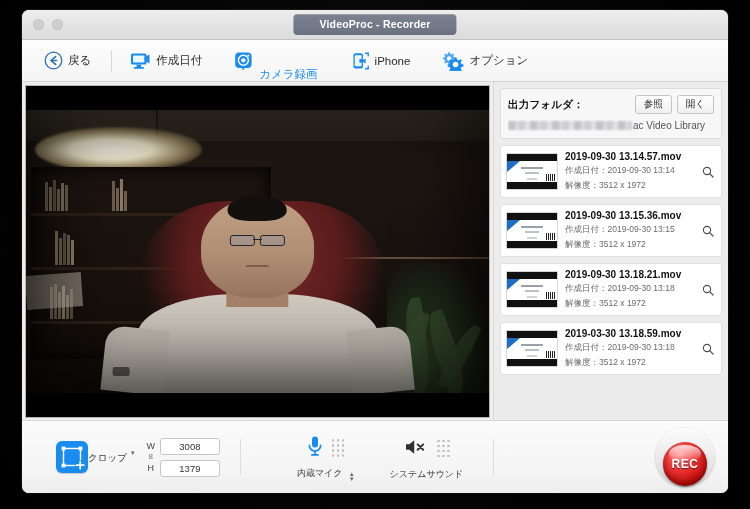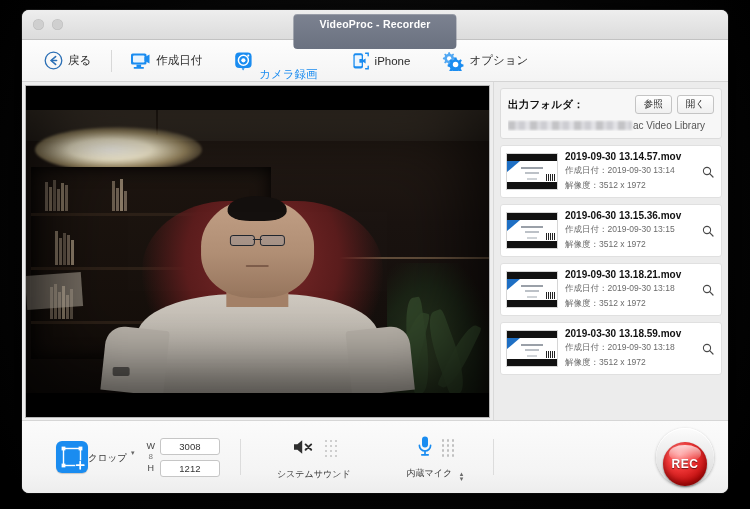--- a/index.html
+++ b/index.html
@@ -26,21 +26,21 @@
     position:relative;height:29px;flex:0 0 29px;
     background:linear-gradient(to bottom,#eeeeee 0%,#e4e4e4 52%,#dcdcdc 100%);
     border-bottom:1px solid #c2c2c2;
   }
   .lights{position:absolute;left:11px;top:9px;display:flex;gap:8px;}
   .light{width:11px;height:11px;border-radius:50%;background:#cfcfcf;box-shadow:inset 0 0 0 .5px rgba(0,0,0,.10);}
   .title-pill{
     position:absolute;left:50%;top:4px;transform:translateX(-50%);
     background:linear-gradient(to bottom,#7c8290,#6a7180);
     color:#fff;font-size:10.5px;font-weight:bold;
-    padding:4px 26px 19px;border-radius:4px;
+    padding:4px 26px 5px;border-radius:4px;
     letter-spacing:.2px;white-space:nowrap;
     box-shadow:inset 0 1px 0 rgba(255,255,255,.22);
   }
   
   .toolbar{
     height:41px;flex:0 0 41px;
     background:linear-gradient(to bottom,#fdfdfd,#f4f4f4);
     border-bottom:1px solid #d4d4d4;
     display:flex;align-items:center;padding-left:14px;gap:0;
   }
@@ -408,21 +408,21 @@
             <div class="thumb">
               <span class="tb-black t"></span>
                 <span class="tri"></span>
               <span class="ln a"></span>
                 <span class="ln b"></span>
                 <span class="ln c"></span>
               <span class="qr"></span>
                 <span class="tb-black b"></span>
             </div>
             <div class="finfo">
-              <div class="fname">2019-06-30 13.15.36.mov</div>
+              <div class="fname">2019-09-30 13.15.36.mov</div>
               <div class="fmeta">作成日付：2019-09-30 13:15</div>
               <div class="fmeta">解像度：3512 x 1972</div>
             </div>
             <div class="fzoom">
               <svg width="12" height="12" viewBox="0 0 12 12">
                   <circle cx="5" cy="5" r="3.6" fill="none" stroke="#4a4a4a" stroke-width="1.1"></circle>
                   <path d="M7.7 7.7 L11 11" stroke="#4a4a4a" stroke-width="1.2" stroke-linecap="round"></path>
                 </svg>
             </div>
           </div>
@@ -497,51 +497,25 @@
       </div>
 
       <div class="wh">
         <div class="whcol">
           <span>W</span>
           <span class="link">8</span>
           <span>H</span>
         </div>
         <div class="fields">
           <div class="fld">3008</div>
-          <div class="fld">1212</div>
+          <div class="fld">1379</div>
         </div>
       </div>
 
       <div class="vsep"></div>
-
-      <div class="audio" style="margin-left:36px">
-        <div class="audio-row">
-          <span>
-            <svg width="26" height="20" viewBox="0 0 26 20">
-              <path d="M3 7.2 h3.4 L11.2 3.3 v13.4 L6.4 12.8 H3 Z" fill="#2f2f2f"></path>
-              <path d="M14.6 7.4 L20.2 12.8 M20.2 7.4 L14.6 12.8" stroke="#2f2f2f" stroke-width="1.9" stroke-linecap="round"></path>
-            </svg>
-          </span>
-          <span class="dots">
-            <i></i>
-              <i></i>
-              <i></i>
-              <i></i>
-              <i></i>
-              <i></i>
-              <i></i>
-              <i></i>
-              <i></i>
-              <i></i>
-              <i></i>
-              <i></i>
-          </span>
-        </div>
-        <div class="audio-label">システムサウンド</div>
-      </div>
 
       <div class="audio" style="margin-left:56px">
         <div class="audio-row">
           <span>
             <svg width="18" height="22" viewBox="0 0 18 22">
               <rect x="6" y="1.5" width="6" height="11" rx="3" fill="#1a8cf0"></rect>
               <path d="M3.4 10.4 a5.6 5.6 0 0 0 11.2 0" fill="none" stroke="#1a8cf0" stroke-width="1.7" stroke-linecap="round"></path>
               <path d="M9 16.1 v3.4" stroke="#1a8cf0" stroke-width="1.7" stroke-linecap="round"></path>
               <path d="M5.8 19.8 h6.4" stroke="#1a8cf0" stroke-width="1.7" stroke-linecap="round"></path>
             </svg>
@@ -563,20 +537,46 @@
         </div>
         <div class="audio-label">
           <span>内蔵マイク</span>
           <span class="stepper">
             <span>▴</span>
             <span>▾</span>
           </span>
         </div>
       </div>
 
+      <div class="audio" style="margin-left:36px">
+        <div class="audio-row">
+          <span>
+            <svg width="26" height="20" viewBox="0 0 26 20">
+              <path d="M3 7.2 h3.4 L11.2 3.3 v13.4 L6.4 12.8 H3 Z" fill="#2f2f2f"></path>
+              <path d="M14.6 7.4 L20.2 12.8 M20.2 7.4 L14.6 12.8" stroke="#2f2f2f" stroke-width="1.9" stroke-linecap="round"></path>
+            </svg>
+          </span>
+          <span class="dots">
+            <i></i>
+              <i></i>
+              <i></i>
+              <i></i>
+              <i></i>
+              <i></i>
+              <i></i>
+              <i></i>
+              <i></i>
+              <i></i>
+              <i></i>
+              <i></i>
+          </span>
+        </div>
+        <div class="audio-label">システムサウンド</div>
+      </div>
+
       <div class="vsep" style="margin-left:30px"></div>
 
       <div class="recwrap">
         <div class="recbtn">
           <span class="rectext">REC</span>
         </div>
       </div>
     </div>
 
   </div>

